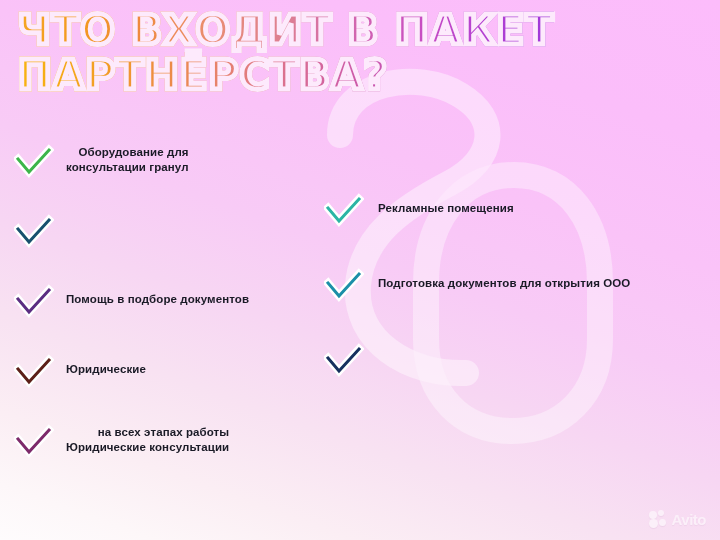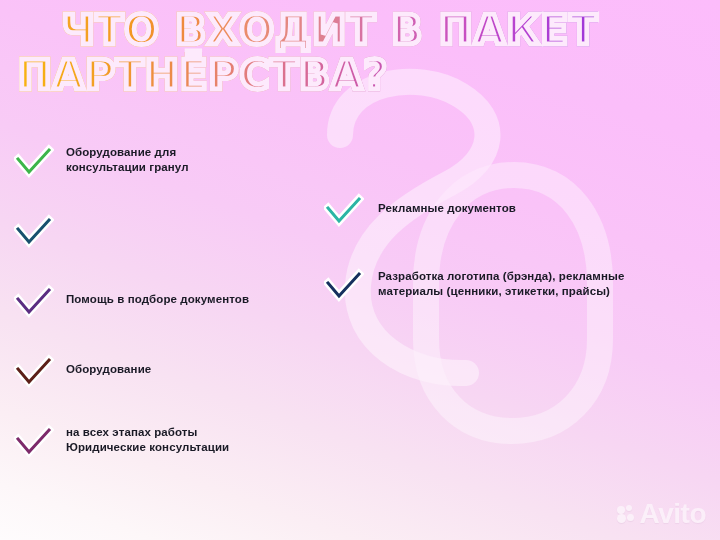--- a/index.html
+++ b/index.html
@@ -67,21 +67,21 @@
     position: absolute;
     border-radius: 50%;
     background: #ffffff;
     box-shadow: 0 1px 1px rgba(180,140,180,0.28);
   }
   .avito-dots i.d1 { width: 8px;  height: 8px;  left: 0px;  top: 1px; }
   .avito-dots i.d2 { width: 6px;  height: 6px;  left: 9px;  top: 0px; }
   .avito-dots i.d3 { width: 9px;  height: 9px;  left: 0px;  top: 9px; }
   .avito-dots i.d4 { width: 7px;  height: 7px;  left: 10px; top: 9px; }
   .avito-word {
-    font-size: 28px;
+    font-size: 15px;
     font-weight: bold;
     color: #ffffff;
     letter-spacing: -0.5px;
     line-height: 1;
     text-shadow: 0 1px 1px rgba(180,140,180,0.25);
     text-align: center;
   }
 
   
   .title-block {
@@ -106,41 +106,41 @@
     -webkit-background-clip: text;
     color: transparent;
     -webkit-text-fill-color: transparent;
   }
   .title-line.l1 span.g {
     background-image: linear-gradient(95deg,
       #f5a623 0%, #f3991f 12%, #ef8a3a 22%,
       #ec8d63 32%, #e68a7c 40%, #dd7f93 50%,
       #d56fa7 58%, #cf5fb4 66%, #c94fc0 74%,
       #b843cf 84%, #a63bd6 94%, #9c38da 100%);
-    margin-left: 44px;
   }
   .title-line.l2 span.g {
     background-image: linear-gradient(95deg,
       #f7b40f 0%, #f5a81a 14%, #f0982c 28%,
       #ec8c45 40%, #e88466 52%, #e07a83 64%,
       #d86c95 76%, #cf5fa6 88%, #c653b2 100%);
   }
 
   
   .col {
     position: absolute;
   }
   .col-left  { left: 14px;  top: 143px;  width: 300px; }
   .col-right { left: 324px; top: 192px;  width: 390px; }
 
   .feature {
     position: relative;
     display: flex;
     align-items: flex-start;
     margin-bottom: 0;
+    text-align: right;
   }
   .check {
     flex: 0 0 auto;
     width: 40px;
     height: 40px;
     display: block;
   }
   .ftext {
     font-family: "Liberation Sans", sans-serif;
     font-weight: bold;
@@ -212,21 +212,21 @@
         <div>Помощь в подборе документов</div>
       </div>
     </div>
 
     <div class="feature">
       <svg class="check" viewBox="0 0 40 40">
         <path d="M4 16 L15 29 L35 7" fill="none" stroke="#ffffff" stroke-width="8" stroke-linecap="square" stroke-linejoin="miter"></path>
         <path d="M4 16 L15 29 L35 7" fill="none" stroke="#5c1f18" stroke-width="3" stroke-linecap="square" stroke-linejoin="miter"></path>
       </svg>
       <div class="ftext">
-        <div>Оборудование</div>
+        <div>Юридические</div>
       </div>
     </div>
 
     <div class="feature two-line">
       <svg class="check" viewBox="0 0 40 40">
         <path d="M4 16 L15 29 L35 7" fill="none" stroke="#ffffff" stroke-width="8" stroke-linecap="square" stroke-linejoin="miter"></path>
         <path d="M4 16 L15 29 L35 7" fill="none" stroke="#7d2a6b" stroke-width="3" stroke-linecap="square" stroke-linejoin="miter"></path>
       </svg>
       <div class="ftext">
         <div>на всех этапах работы</div>
@@ -237,35 +237,40 @@
   </div>
 
   <div class="col col-right">
 
     <div class="feature">
       <svg class="check" viewBox="0 0 40 40">
         <path d="M4 16 L15 29 L35 7" fill="none" stroke="#ffffff" stroke-width="8" stroke-linecap="square" stroke-linejoin="miter"></path>
         <path d="M4 16 L15 29 L35 7" fill="none" stroke="#2bb5a5" stroke-width="3" stroke-linecap="square" stroke-linejoin="miter"></path>
       </svg>
       <div class="ftext">
-        <div>Рекламные документов</div>
-      </div>
-    </div>
-
-
+        <div>Рекламные помещения</div>
+      </div>
+    </div>
+
+
+    <div class="feature">
+      <svg class="check" viewBox="0 0 40 40">
+        <path d="M4 16 L15 29 L35 7" fill="none" stroke="#ffffff" stroke-width="8" stroke-linecap="square" stroke-linejoin="miter"></path>
+        <path d="M4 16 L15 29 L35 7" fill="none" stroke="#1b8fa8" stroke-width="3" stroke-linecap="square" stroke-linejoin="miter"></path>
+      </svg>
+      <div class="ftext">
+        <div>Подготовка документов для открытия ООО</div>
+      </div>
+    </div>
 
     <div class="feature two-line">
       <svg class="check" viewBox="0 0 40 40">
         <path d="M4 16 L15 29 L35 7" fill="none" stroke="#ffffff" stroke-width="8" stroke-linecap="square" stroke-linejoin="miter"></path>
         <path d="M4 16 L15 29 L35 7" fill="none" stroke="#16305e" stroke-width="3" stroke-linecap="square" stroke-linejoin="miter"></path>
       </svg>
-      <div class="ftext">
-        <div class="justify" style="width:292px">Разработка логотипа (брэнда), рекламные</div>
-        <div>материалы (ценники, этикетки, прайсы)</div>
-      </div>
     </div>
 
   </div>
 
   <div class="avito-wm">
     <div class="avito-dots">
       <i class="d1"></i>
         <i class="d2"></i>
         <i class="d3"></i>
         <i class="d4"></i>

